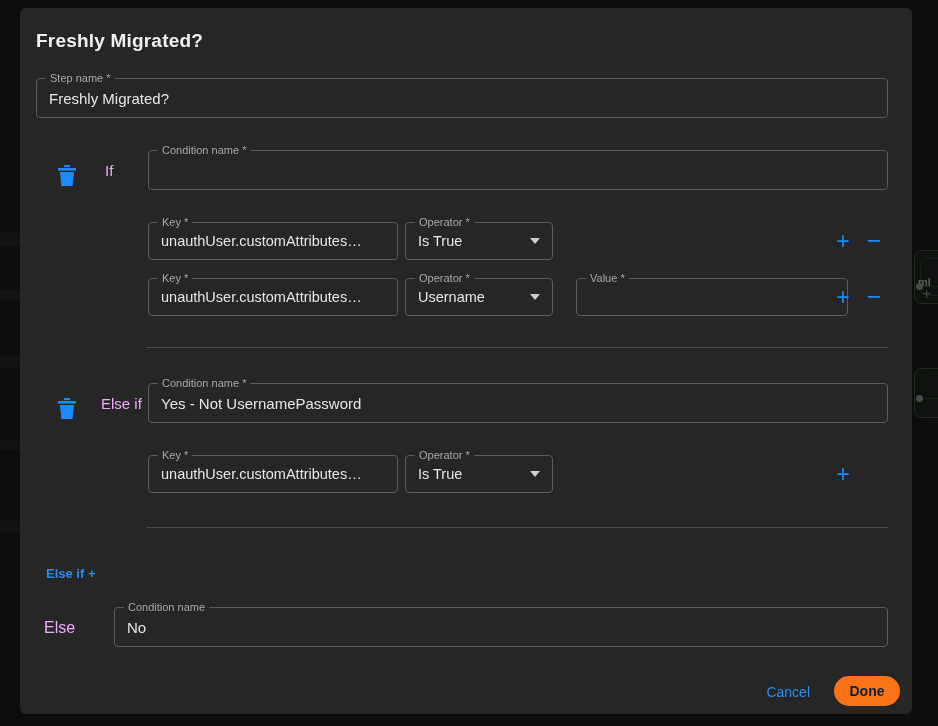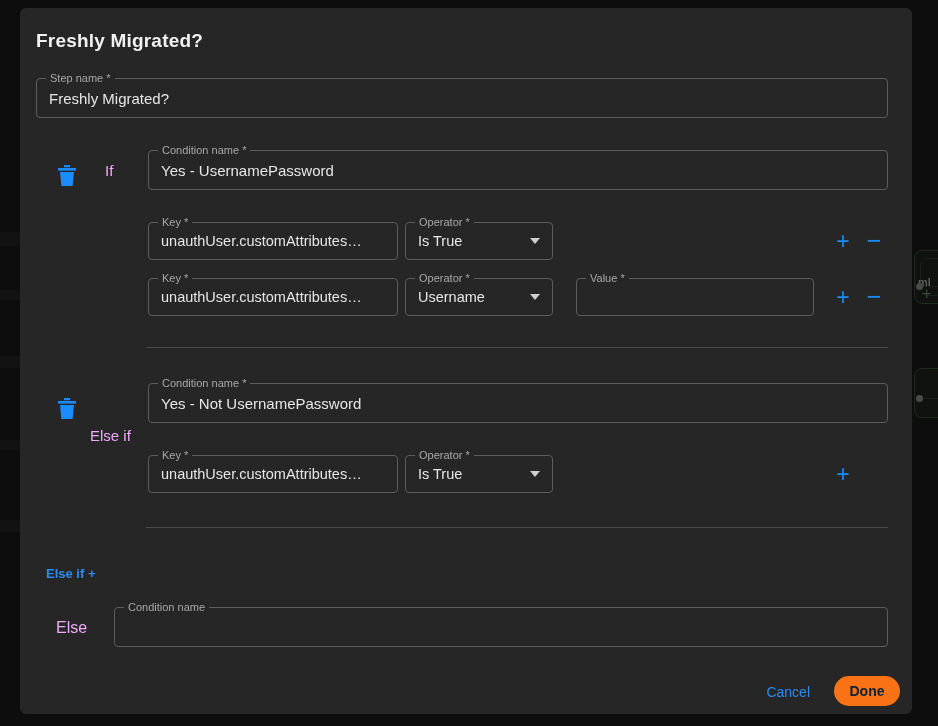--- a/index.html
+++ b/index.html
@@ -229,21 +229,20 @@
 
   <svg class="trash" style="left:36px;top:156px;" viewBox="0 0 22 24">
     <rect x="8" y="1" width="6" height="2.2" fill="#1a8cff"></rect>
     <rect x="2" y="4" width="18" height="2.6" fill="#1a8cff"></rect>
     <path d="M4 8 L18 8 L16.6 22 L5.4 22 Z" fill="#1a8cff"></path>
   </svg>
   <span class="branch-label" style="left:85px;top:154px;">If</span>
 
   <div class="field tall big" style="left:128px;top:142px;width:740px;">
     <span class="legend"><span>Condition name</span> <span class="req">*</span></span>
-    <span class="value">Yes - UsernamePassword</span>
   </div>
 
   <div class="field" style="left:128px;top:214px;width:250px;">
     <span class="legend"><span>Key</span> <span class="req">*</span></span>
     <span class="value">unauthUser.customAttributes…</span>
   </div>
   <div class="field" style="left:385px;top:214px;width:148px;">
     <span class="legend"><span>Operator</span> <span class="req">*</span></span>
     <span class="value">Is True</span>
     <span class="chevron"></span>
@@ -253,34 +252,34 @@
 
   <div class="field" style="left:128px;top:270px;width:250px;">
     <span class="legend"><span>Key</span> <span class="req">*</span></span>
     <span class="value">unauthUser.customAttributes…</span>
   </div>
   <div class="field" style="left:385px;top:270px;width:148px;">
     <span class="legend"><span>Operator</span> <span class="req">*</span></span>
     <span class="value">Username</span>
     <span class="chevron"></span>
   </div>
-  <div class="field" style="left:556px;top:270px;width:238px;">
+  <div class="field" style="left:556px;top:270px;width:272px;">
     <span class="legend"><span>Value</span> <span class="req">*</span></span>
   </div>
   <span class="icon-btn" style="left:812px;top:278px;">+</span>
   <span class="icon-btn minus" style="left:843px;top:277px;">−</span>
 
   <div class="divider" style="left:126px;top:339px;width:742px;"></div>
 
   <svg class="trash" style="left:36px;top:389px;" viewBox="0 0 22 24">
     <rect x="8" y="1" width="6" height="2.2" fill="#1a8cff"></rect>
     <rect x="2" y="4" width="18" height="2.6" fill="#1a8cff"></rect>
     <path d="M4 8 L18 8 L16.6 22 L5.4 22 Z" fill="#1a8cff"></path>
   </svg>
-  <span class="branch-label" style="left:70px;top:387px;margin-top:32px;">Else if</span>
+  <span class="branch-label" style="left:81px;top:387px;">Else if</span>
 
   <div class="field tall big" style="left:128px;top:375px;width:740px;">
     <span class="legend"><span>Condition name</span> <span class="req">*</span></span>
     <span class="value">Yes - Not UsernamePassword</span>
   </div>
 
   <div class="field" style="left:128px;top:447px;width:250px;">
     <span class="legend"><span>Key</span> <span class="req">*</span></span>
     <span class="value">unauthUser.customAttributes…</span>
   </div>
@@ -288,21 +287,22 @@
     <span class="legend"><span>Operator</span> <span class="req">*</span></span>
     <span class="value">Is True</span>
     <span class="chevron"></span>
   </div>
   <span class="icon-btn" style="left:812px;top:455px;">+</span>
 
   <div class="divider" style="left:126px;top:519px;width:742px;"></div>
 
   <span class="link-elseif" style="left:26px;top:558px;">Else if +</span>
 
-  <span class="branch-label" style="left:24px;top:611px;font-size:16px;margin-left:12px;">Else</span>
+  <span class="branch-label" style="left:24px;top:611px;font-size:16px;">Else</span>
 
   <div class="field tall big" style="left:94px;top:599px;width:774px;">
     <span class="legend"><span>Condition name</span><span class="req"></span></span>
+    <span class="value">No</span>
   </div>
 
   <button id="cancel-btn">Cancel</button>
   <button id="done-btn">Done</button>
 </div>
 
 </body></html>

